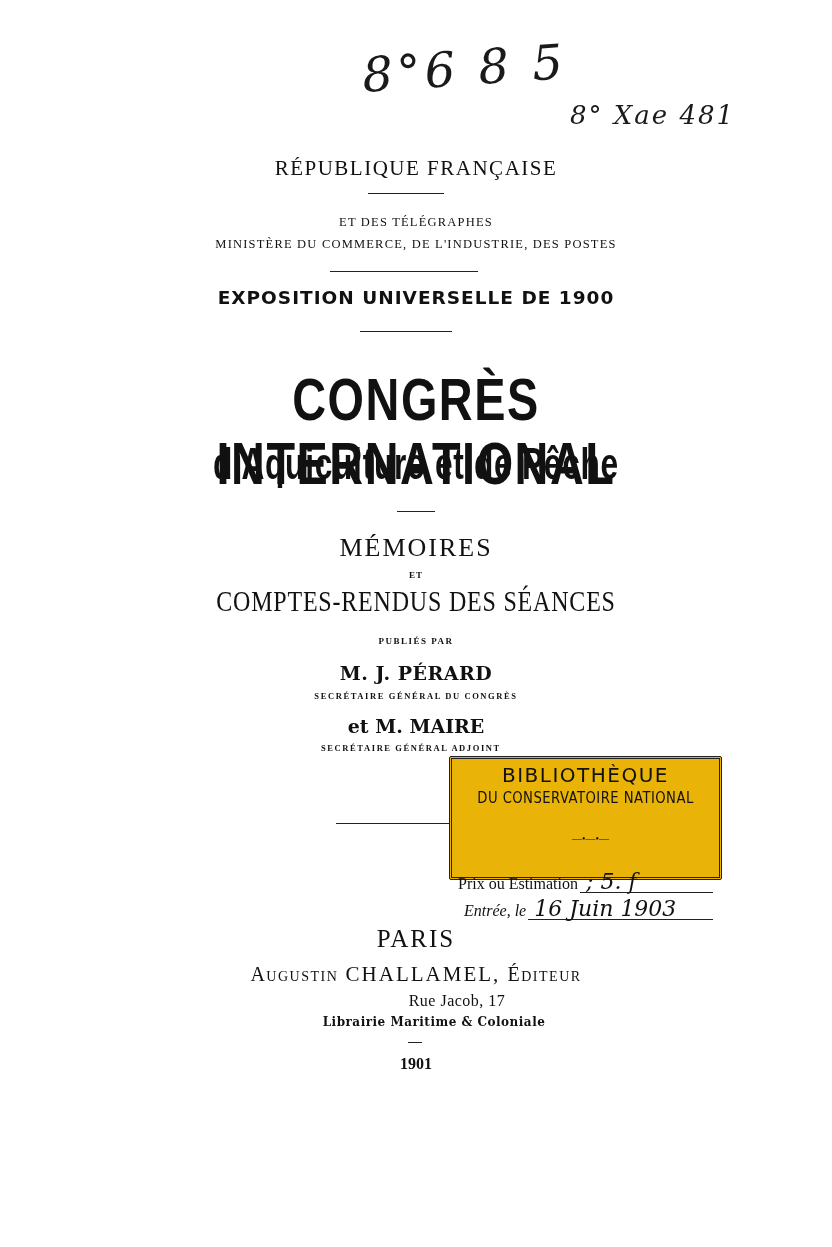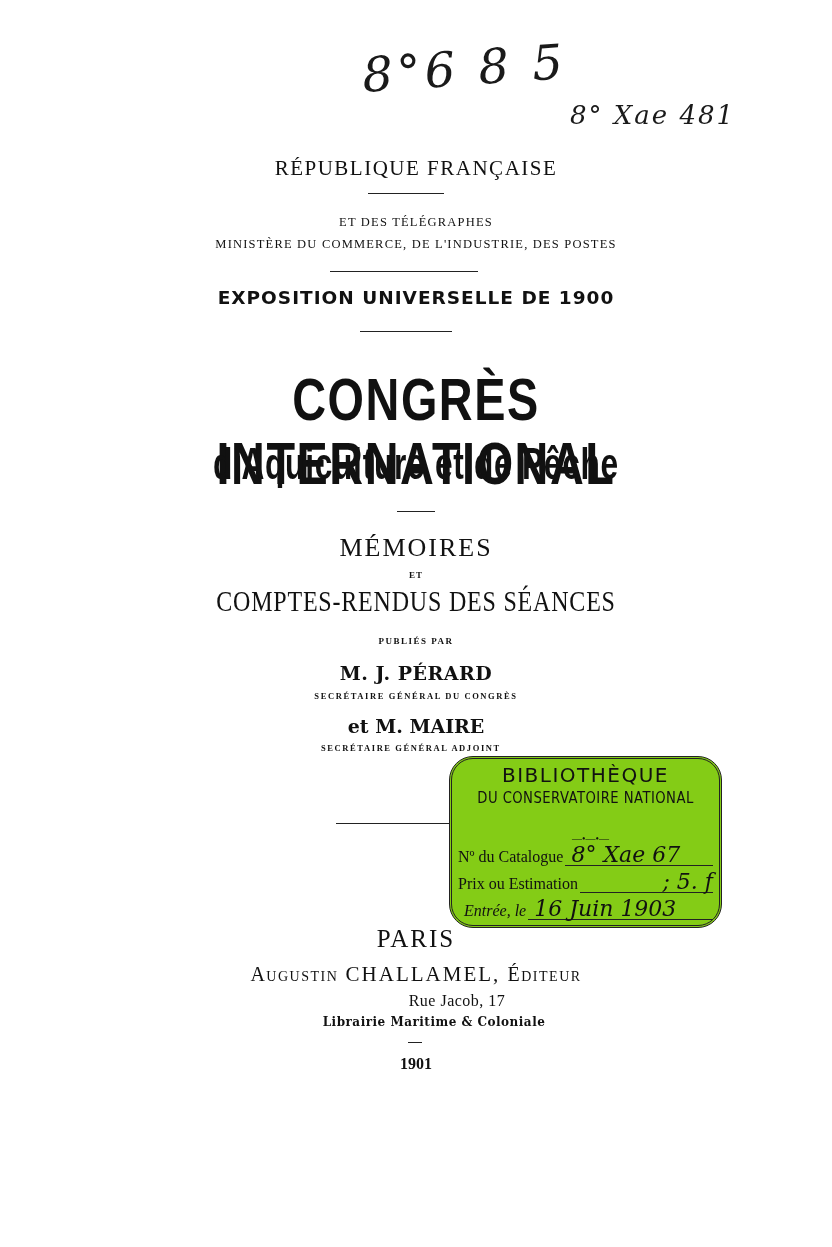--- a/index.html
+++ b/index.html
@@ -22,30 +22,30 @@
 
     .memoires { top: 533px; font-size: 26px; letter-spacing: 2px; }
     .et-small { top: 570px; font-size: 9px; font-weight: bold; letter-spacing: 1px; }
     .comptes { top: 584px; font-size: 30px; letter-spacing: 1px; transform: scaleX(0.8); transform-origin: center; }
     .publies { top: 636px; font-size: 9px; font-weight: bold; letter-spacing: 1.5px; }
     .perard { top: 662px; font-family: "DejaVu Serif", serif; font-weight: bold; font-size: 19px; letter-spacing: 0.5px; }
     .sec1 { top: 691px; font-size: 8.5px; font-weight: bold; letter-spacing: 1.6px; }
     .maire { top: 715px; font-family: "DejaVu Serif", serif; font-weight: bold; font-size: 19px; }
     .sec2 { top: 743px; left: 321px; font-size: 8.5px; font-weight: bold; letter-spacing: 1.6px; }
 
-    .stamp { top: 756px; left: 449px; width: 273px; height: 172px; border: 3px double #222; border-radius: 24px; background: #84cc16; }
+    .stamp { top: 756px; left: 449px; width: 273px; height: 124px; border: 3px double #222; border-radius: 2px; background: #eab308; }
     .stamp-line { position: absolute; left: 0; width: 100%; text-align: center; white-space: nowrap; }
     .s-biblio { top: 4px; font-family: "DejaVu Sans", sans-serif; font-size: 20px; letter-spacing: 1.5px; }
     .s-conserv { top: 30px; font-family: "DejaVu Sans", sans-serif; font-size: 15px; letter-spacing: 0.5px; transform: scaleX(0.88); }
     .s-arts { top: 54px; font-family: "DejaVu Serif", serif; font-weight: bold; font-size: 16px; letter-spacing: 1px; }
     .s-arrow { top: 74px; left: 120px; width: auto; font-size: 10px; text-align: left; }
     .s-field { position: absolute; left: 6px; right: 6px; font-family: "Liberation Serif", serif; font-size: 16px; white-space: nowrap; display: flex; align-items: flex-end; }
     .s-field .fill { flex: 1; border-bottom: 1.5px solid #222; margin-left: 2px; font-family: "DejaVu Serif", serif; font-style: italic; font-size: 22px; line-height: 20px; padding-left: 6px; }
     .s-cat { top: 86px; }
-    .s-prix { top: 113px; text-align: right; }
+    .s-prix { top: 113px; }
     .s-entree { top: 140px; }
     .s-entree .lbl { font-style: italic; padding-left: 6px; }
 
     .left-rule { top: 823px; left: 336px; width: 114px; }
 
     .paris { top: 925px; font-size: 25px; letter-spacing: 2px; }
     .challamel { top: 962px; font-size: 21px; letter-spacing: 2px; }
     .challamel .sc { font-variant: small-caps; font-size: 20px; letter-spacing: 1.5px; }
     .rue { top: 992px; font-size: 16px; letter-spacing: 0.5px; margin-left: 41px; }
     .librairie { top: 1015px; font-family: "DejaVu Serif", serif; font-weight: bold; font-size: 12px; letter-spacing: 0.5px; padding-left: 36px; }
@@ -84,24 +84,20 @@
   <div class="abs center sec1">SECRÉTAIRE GÉNÉRAL DU CONGRÈS</div>
   <div class="abs center maire">et M. MAIRE</div>
   <div class="abs sec2">SECRÉTAIRE GÉNÉRAL ADJOINT</div>
 
   <div class="rule left-rule"></div>
 
   <div class="abs stamp">
     <div class="stamp-line s-biblio">BIBLIOTHÈQUE</div>
     <div class="stamp-line s-conserv">DU CONSERVATOIRE NATIONAL</div>
     <div class="stamp-line s-arrow">—•—•—</div>
-    <div class="s-field s-cat">
-      <span>Nº du Catalogue</span>
-      <span class="fill">8° Xae 67</span>
-    </div>
     <div class="s-field s-prix">
       <span>Prix ou Estimation</span>
       <span class="fill">; 5. f</span>
     </div>
     <div class="s-field s-entree">
       <span class="lbl">Entrée, le</span>
       <span class="fill">16 Juin 1903</span>
     </div>
   </div>
 

